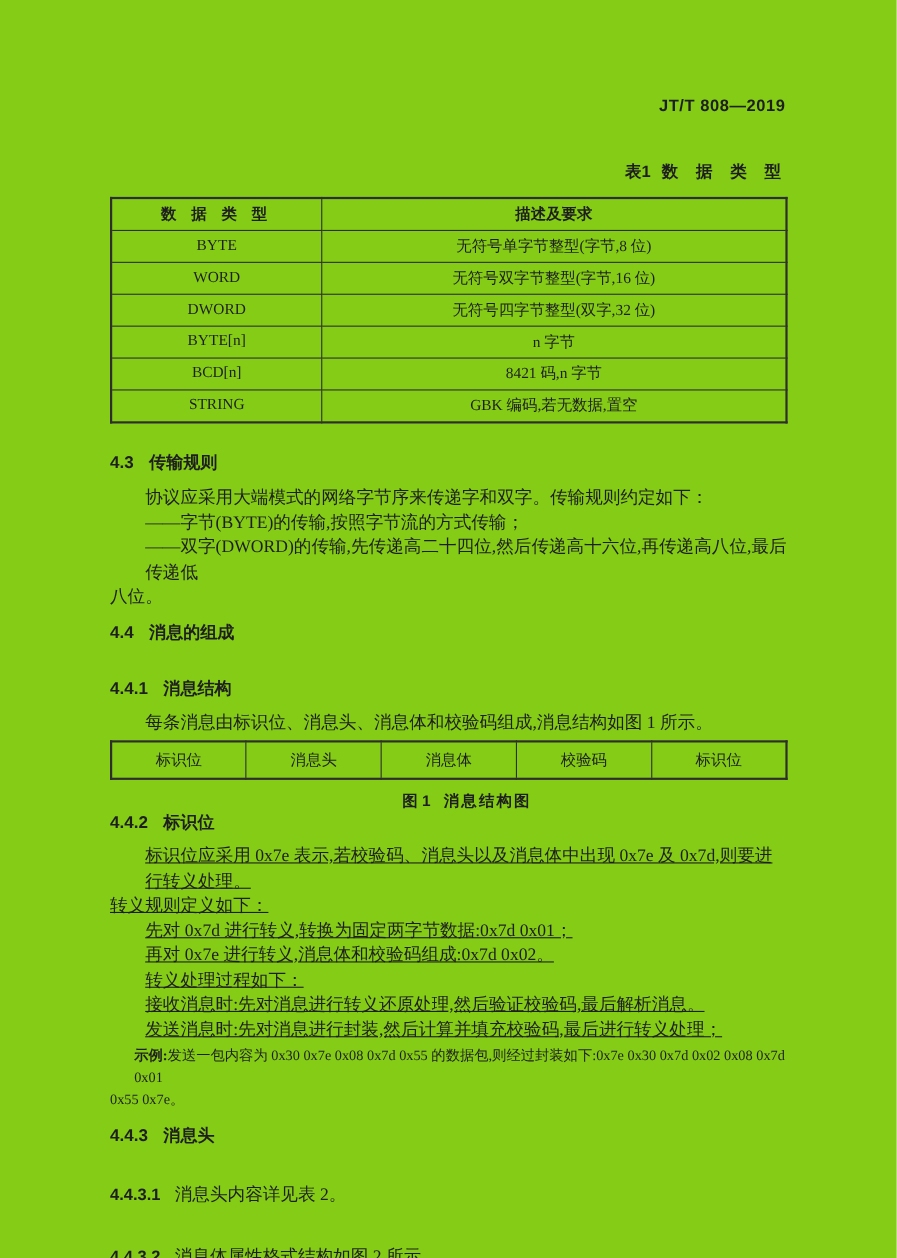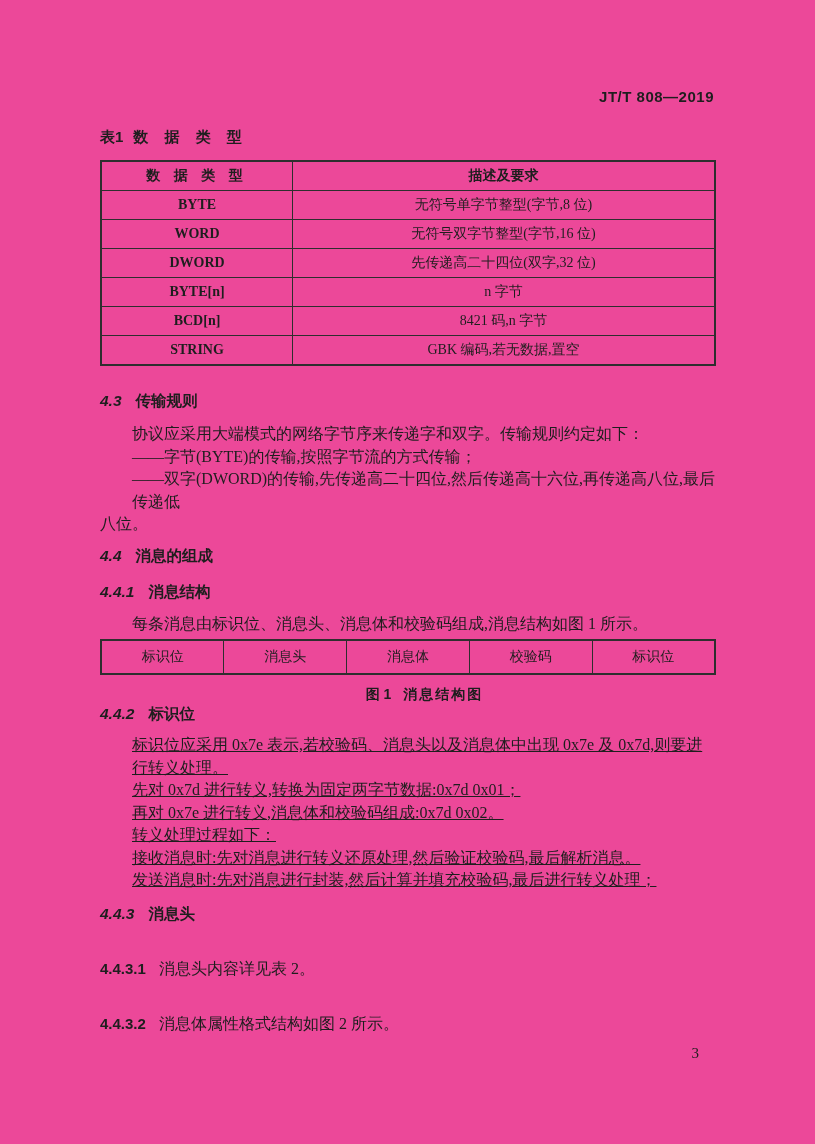--- a/index.html
+++ b/index.html
@@ -3,34 +3,34 @@
 <meta charset="utf-8">
 <style>
   html,body { margin:0; padding:0; }
   body {
     width:815px; height:1144px;
     background:#ffffff;
     color:#1e1e1e;
     font-family:"Liberation Serif","DejaVu Serif",serif;
     overflow:hidden;
   }
-  .page { position:relative; width:815px; height:1144px; background:#ec4899; }
+  .page { position:relative; width:815px; height:1144px; background:#84cc16; }
   .content { position:absolute; left:100px; top:0; width:616px; }
 
   .doc-header {
     padding-top:88px;
     text-align:right;
     font-family:"Liberation Sans","DejaVu Sans",sans-serif;
     font-size:15px; font-weight:600; letter-spacing:0.5px;
     padding-right:2px;
   }
 
   .tbl-caption {
-    margin-top:23px;
-    text-align:left;
+    margin-top:42px;
+    text-align:right;
     font-size:15px; font-weight:bold;
     font-family:"Liberation Sans","DejaVu Sans",sans-serif;
   }
   .tbl-caption .cap-label { margin-right:10px; }
   .tbl-caption .cap-title { letter-spacing:6px; }
 
   table.t1 {
     margin-top:13px;
     border-collapse:collapse;
     width:616px;
@@ -38,32 +38,32 @@
     border:2px solid #2e2e2e;
   }
   table.t1 td {
     border:1px solid #2e2e2e;
     height:28px;
     text-align:center;
     vertical-align:middle;
     font-size:14px;
     padding:0 6px;
   }
-  table.t1 td.c1 { width:178px; font-weight:bold; }
+  table.t1 td.c1 { width:178px; font-weight:normal; }
   table.t1 tr.hdr td { font-weight:bold; }
   table.t1 tr.hdr td.c1 { letter-spacing:5px; }
 
   .h2 {
     font-family:"Liberation Sans","DejaVu Sans",sans-serif;
     font-size:15.5px; font-weight:bold;
   }
-  .h2 .h-num { margin-right:14px;font-style:italic; }
+  .h2 .h-num { margin-right:14px; }
   .h-43 { margin-top:25px; }
   .h-44 { margin-top:10px; }
-  .h-441 { margin-top:15px; }
+  .h-441 { margin-top:30px; }
   .h-442 { }
   .h-443 { margin-top:12px; }
 
   .line { font-size:16px; line-height:22.5px; }
   .indent { padding-left:32px; }
   .para-43 { margin-top:11px; }
   .para-441 { margin-top:10px; }
   .para-442 { margin-top:9px;text-decoration:underline; }
 
   table.fig1 {
@@ -130,21 +130,21 @@
         <tr>
           <td class="c1">BYTE</td>
           <td>无符号单字节整型(字节,8 位)</td>
         </tr>
         <tr>
           <td class="c1">WORD</td>
           <td>无符号双字节整型(字节,16 位)</td>
         </tr>
         <tr>
           <td class="c1">DWORD</td>
-          <td>先传递高二十四位(双字,32 位)</td>
+          <td>无符号四字节整型(双字,32 位)</td>
         </tr>
         <tr>
           <td class="c1">BYTE[n]</td>
           <td>n 字节</td>
         </tr>
         <tr>
           <td class="c1">BCD[n]</td>
           <td>8421 码,n 字节</td>
         </tr>
         <tr>
@@ -190,27 +190,34 @@
     <div class="fig-caption">
       <span class="cap-label">图 1</span><span class="cap-title">消息结构图</span>
     </div>
 
     <div class="h2 h-442">
       <span class="h-num">4.4.2</span><span>标识位</span>
     </div>
 
     <div class="para-442">
       <div class="line indent">标识位应采用 0x7e 表示,若校验码、消息头以及消息体中出现 0x7e 及 0x7d,则要进行转义处理。</div>
+      <div class="line">转义规则定义如下：</div>
       <div class="line indent">先对 0x7d 进行转义,转换为固定两字节数据:0x7d 0x01；</div>
       <div class="line indent">再对 0x7e 进行转义,消息体和校验码组成:0x7d 0x02。</div>
       <div class="line indent">转义处理过程如下：</div>
       <div class="line indent">接收消息时:先对消息进行转义还原处理,然后验证校验码,最后解析消息。</div>
       <div class="line indent">发送消息时:先对消息进行封装,然后计算并填充校验码,最后进行转义处理；</div>
     </div>
 
+    <div class="example">
+      <div class="ex-first">
+        <span class="ex-prefix">示例:</span><span>发送一包内容为 0x30 0x7e 0x08 0x7d 0x55 的数据包,则经过封装如下:0x7e 0x30 0x7d 0x02 0x08 0x7d 0x01</span>
+      </div>
+      <div>0x55 0x7e。</div>
+    </div>
 
     <div class="h2 h-443">
       <span class="h-num">4.4.3</span><span>消息头</span>
     </div>
 
     <div class="items-4431">
       <div class="sub-item">
         <span class="sub-num">4.4.3.1</span><span>消息头内容详见表 2。</span>
       </div>
       <div class="sub-item">

